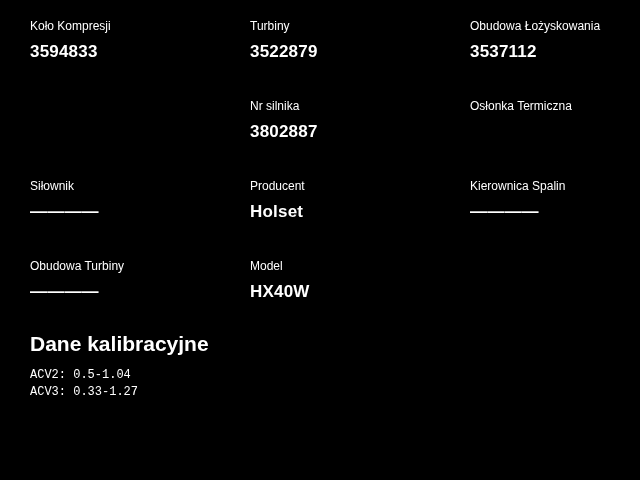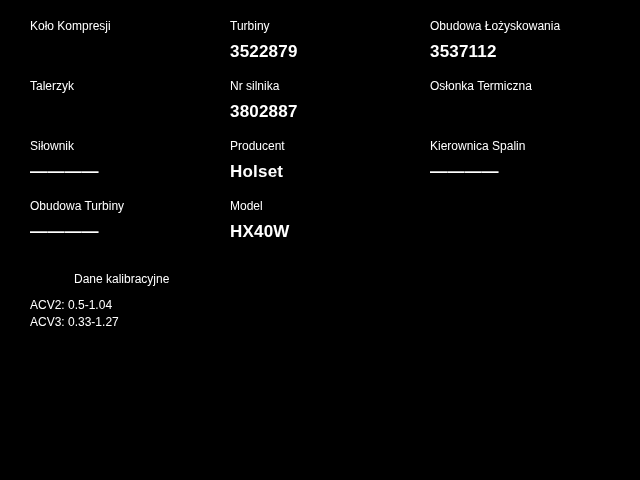--- a/index.html
+++ b/index.html
@@ -15,74 +15,75 @@
     position: relative;
     width: 640px;
     height: 480px;
     background: #000000;
     padding: 16px 0 0 30px;
   }
   .grid {
     display: grid;
     grid-template-columns: 200px 200px 200px;
     grid-auto-rows: 60px;
+    gap: 20px;
   }
   .cell { overflow: visible; }
   .label {
     font-size: 12px;
     font-weight: 400;
     line-height: 14px;
     padding-top: 3px;
     white-space: nowrap;
   }
   .value {
     font-size: 17px;
     font-weight: 700;
     margin-top: 9px;
     letter-spacing: 0.2px;
     white-space: nowrap;
   }
   .calibration { margin-top: 16px; }
   .cal-heading {
-    font-size: 12px;
-    font-weight: 400;
-    margin-left: 44px;
+    font-size: 21px;
+    font-weight: 700;
   }
   .cal-lines { margin-top: 11px; }
   .cal-line {
     font-size: 12px;
     font-weight: 400;
     line-height: 17px;
     white-space: nowrap;
+    font-family: Liberation Mono, monospace;
   }
 </style>
 </head>
 <body>
 
 <div class="screen">
 
   <div class="grid">
 
     <div class="cell">
       <div class="label">Koło Kompresji</div>
+      <div class="value">3594833</div>
     </div>
 
     <div class="cell">
       <div class="label">Turbiny</div>
       <div class="value">3522879</div>
     </div>
 
 
     <div class="cell">
       <div class="label">Obudowa Łożyskowania</div>
       <div class="value">3537112</div>
     </div>
 
     <div class="cell">
-      <div class="label">Talerzyk</div>
     </div>
 
     <div class="cell">
       <div class="label">Nr silnika</div>
       <div class="value">3802887</div>
     </div>
 
     <div class="cell">
       <div class="label">Osłonka Termiczna</div>
     </div>

